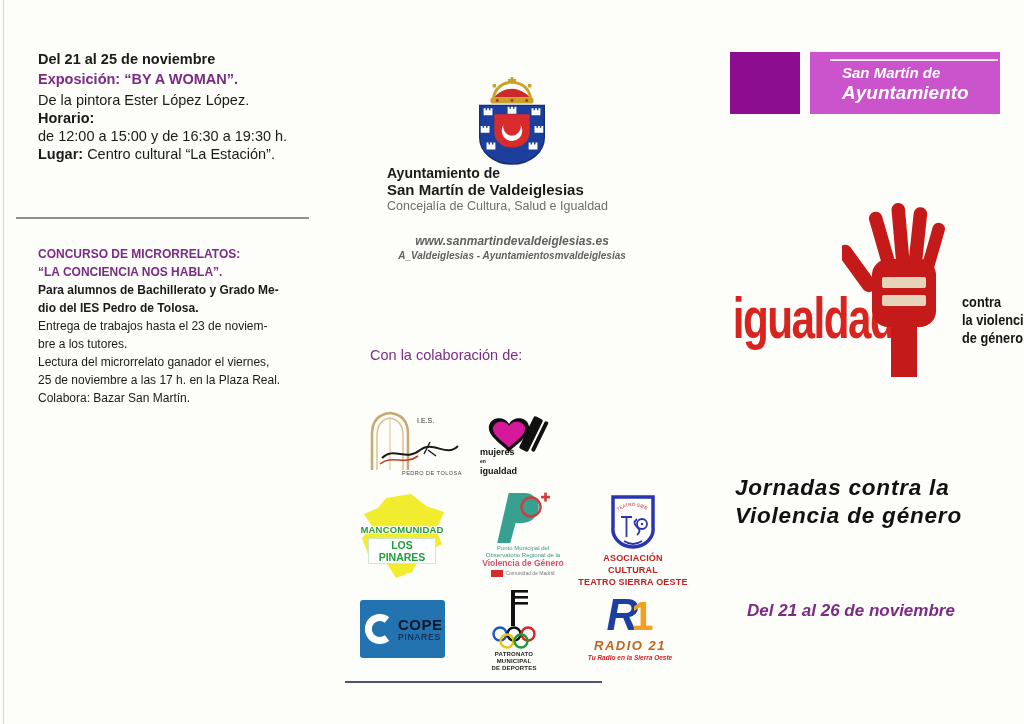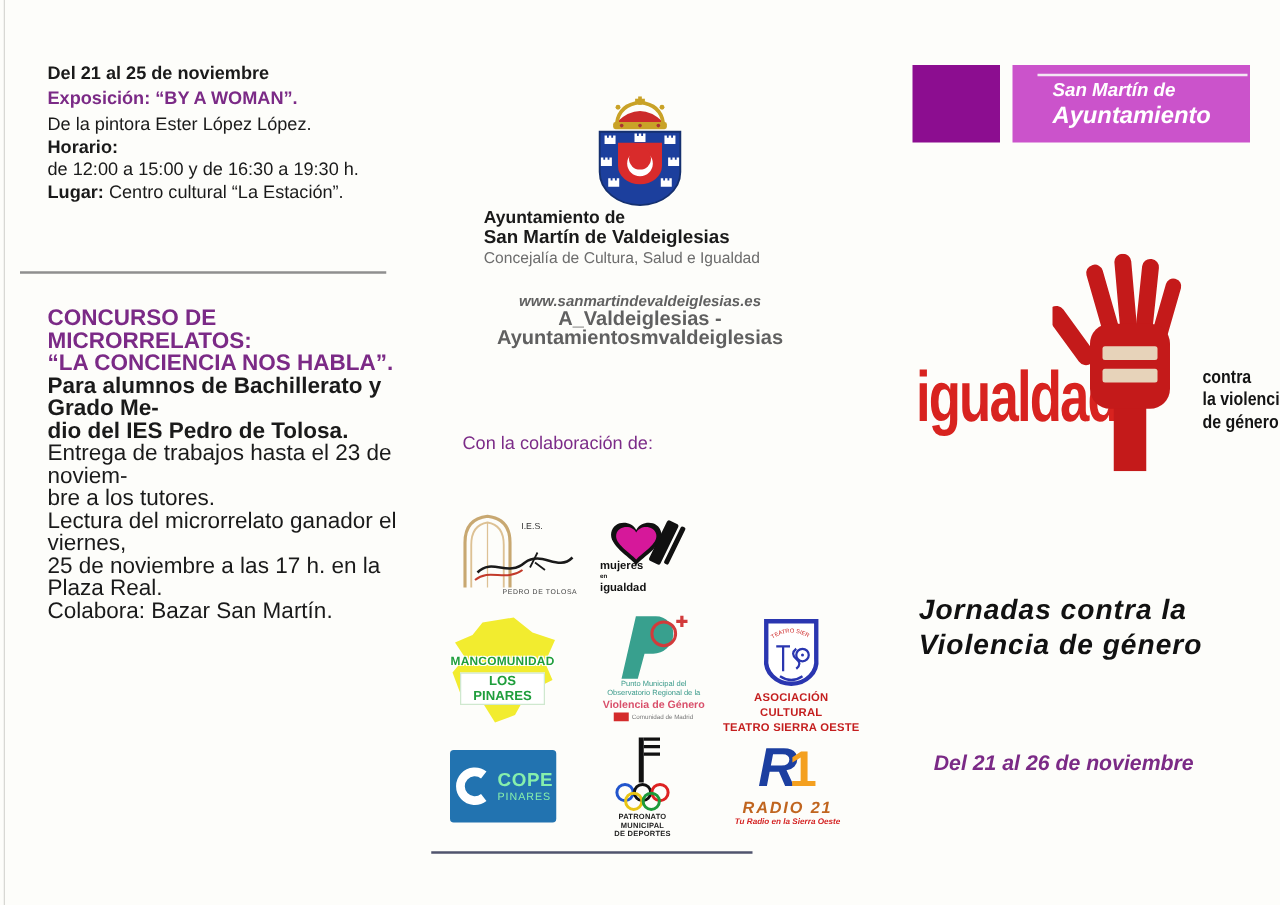--- a/index.html
+++ b/index.html
@@ -14,31 +14,31 @@
   
   .left-panel { position:absolute; left:38px; top:50px; width:292px; }
   .left-panel p { font-size:14.5px; line-height:18px; }
   .b { font-weight:bold; }
   .purple { color:#7b2a86; }
   .expo-title { font-size:17px; line-height:22px; font-weight:bold; margin:2px 0 3px; }
   .gap-lg { }
   .divider-left { position:absolute; left:16px; top:217px; width:293px; height:2px; background:#8f8f8f; }
   .contest-block { position:absolute; left:38px; top:245px; width:292px; }
   .contest-title { font-size:16px; line-height:23px; font-weight:bold; }
-  .contest-block p { font-size:18px; line-height:18px; }
+  .contest-block p { font-size:12px; line-height:18px; }
 
   
   .crest { position:absolute; left:468px; top:77px; }
   .council { position:absolute; left:387px; top:165px; width:250px; text-align:left; }
   .council .l1 { font-size:14px; font-weight:bold; line-height:16px; }
   .council .l2 { font-size:15px; font-weight:bold; line-height:17px; }
   .council .l3 { font-size:12.5px; color:#6d6d6d; line-height:16px; }
   .webline { position:absolute; left:352px; top:234px; width:320px; text-align:center; color:#606060; }
   .webline .w1 { font-size:12px; font-weight:bold; font-style:italic; line-height:14px; }
-  .webline .w2 { font-size:16px; font-weight:bold; line-height:15px; }
+  .webline .w2 { font-size:10px; font-weight:bold; font-style:italic; line-height:15px; }
   .collab-heading { position:absolute; left:370px; top:347px; font-size:14.5px; color:#7c2c88; }
 
   .logo { position:absolute; }
   .logo-ies { left:362px; top:406px; width:115px; height:72px; }
   .logo-muj { left:478px; top:414px; width:74px; height:58px; }
   .muj-text { position:absolute; left:2px; top:34px; font-size:9px; font-weight:bold; line-height:9px; color:#111; }
   .muj-en { font-size:5px; vertical-align:2px; }
   .logo-cuema { left:550px; top:420px; width:145px; height:40px; }
   .cuema-text { position:absolute; left:30px; top:4px; width:115px; text-align:center; }
   .cuema-l1 { font-size:8.5px; font-weight:bold; color:#c2228f; letter-spacing:0.2px; }
@@ -52,21 +52,21 @@
               color:#1f9e3c; background:#ffffff; border:1px solid #cfe8cf; }
   .logo-punto { left:468px; top:489px; width:110px; height:96px; text-align:center; }
   .punto-l12 { font-size:6px; line-height:6.5px; color:#3a9a8a; }
   .punto-l3 { font-size:8.5px; line-height:10px; color:#d9506b; font-weight:bold; }
   .punto-cam { margin-top:2px; font-size:5px; color:#777; }
   .cam-flag { display:inline-block; width:12px; height:7px; background:#d42b2b; vertical-align:middle; margin-right:2px; }
   .logo-teatro { left:577px; top:494px; width:112px; height:84px; text-align:center; }
   .teatro-l { font-size:9px; line-height:12px; font-weight:bold; color:#c41e1e; letter-spacing:0.2px; }
   .logo-cope { left:360px; top:600px; width:85px; height:58px; background:#2273b0; border-radius:3px;
                display:flex; align-items:center; }
-  .cope-text { color:#86efac; margin-left:2px; }
+  .cope-text { color:#0f172a; margin-left:2px; }
   .cope-name { font-size:15px; font-weight:bold; line-height:15px; letter-spacing:0.5px; }
   .cope-sub { font-size:8.5px; line-height:10px; letter-spacing:0.8px; }
   .logo-patro { left:478px; top:589px; width:72px; height:78px; text-align:center; }
   .patro-l { font-size:6px; line-height:7px; font-weight:bold; color:#222; letter-spacing:0.2px; }
   .logo-r1 { left:580px; top:595px; width:100px; height:68px; text-align:center; }
   .r1-mark { line-height:40px; height:44px; }
   .r1-r { font-size:44px; font-weight:bold; font-style:italic; color:#1c3fa0; }
   .r1-one { font-size:40px; font-weight:bold; color:#f4a01f; margin-left:-7px; }
   .r1-name { font-size:13px; font-weight:bold; font-style:italic; color:#c0651f; letter-spacing:1.5px; line-height:14px; }
   .r1-slogan { font-size:6.5px; font-weight:bold; font-style:italic; color:#d42222; line-height:9px; }

